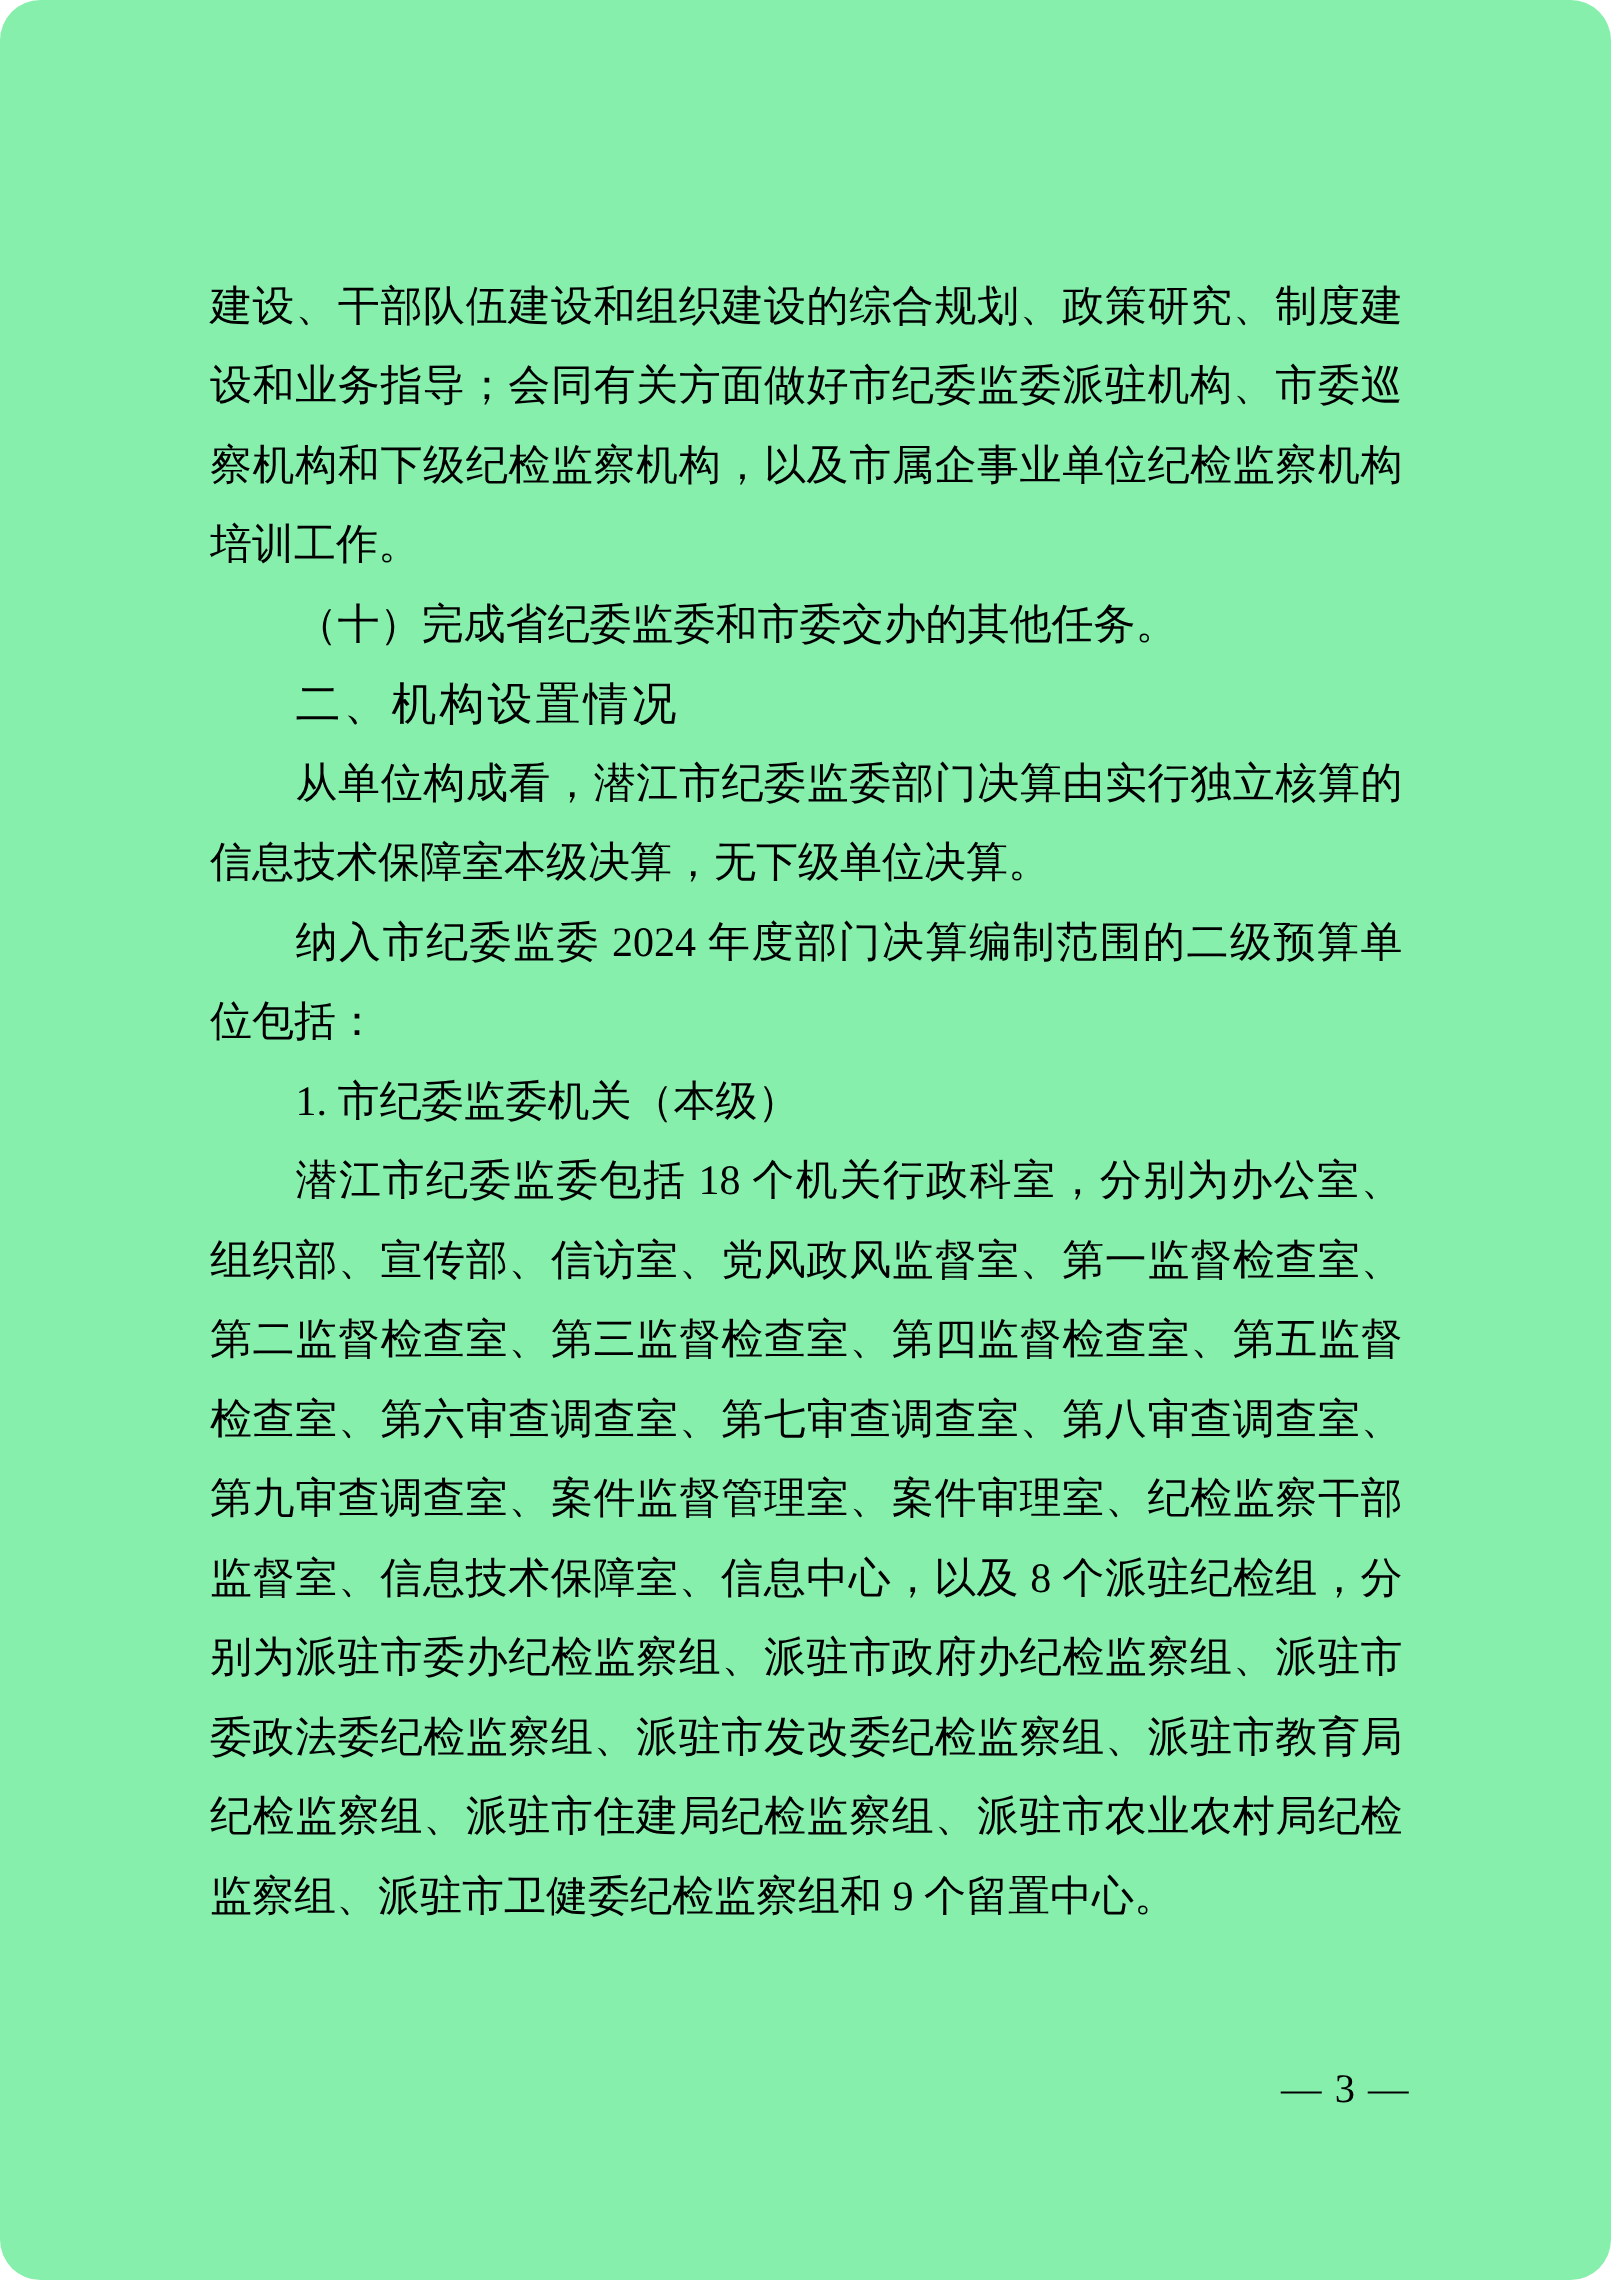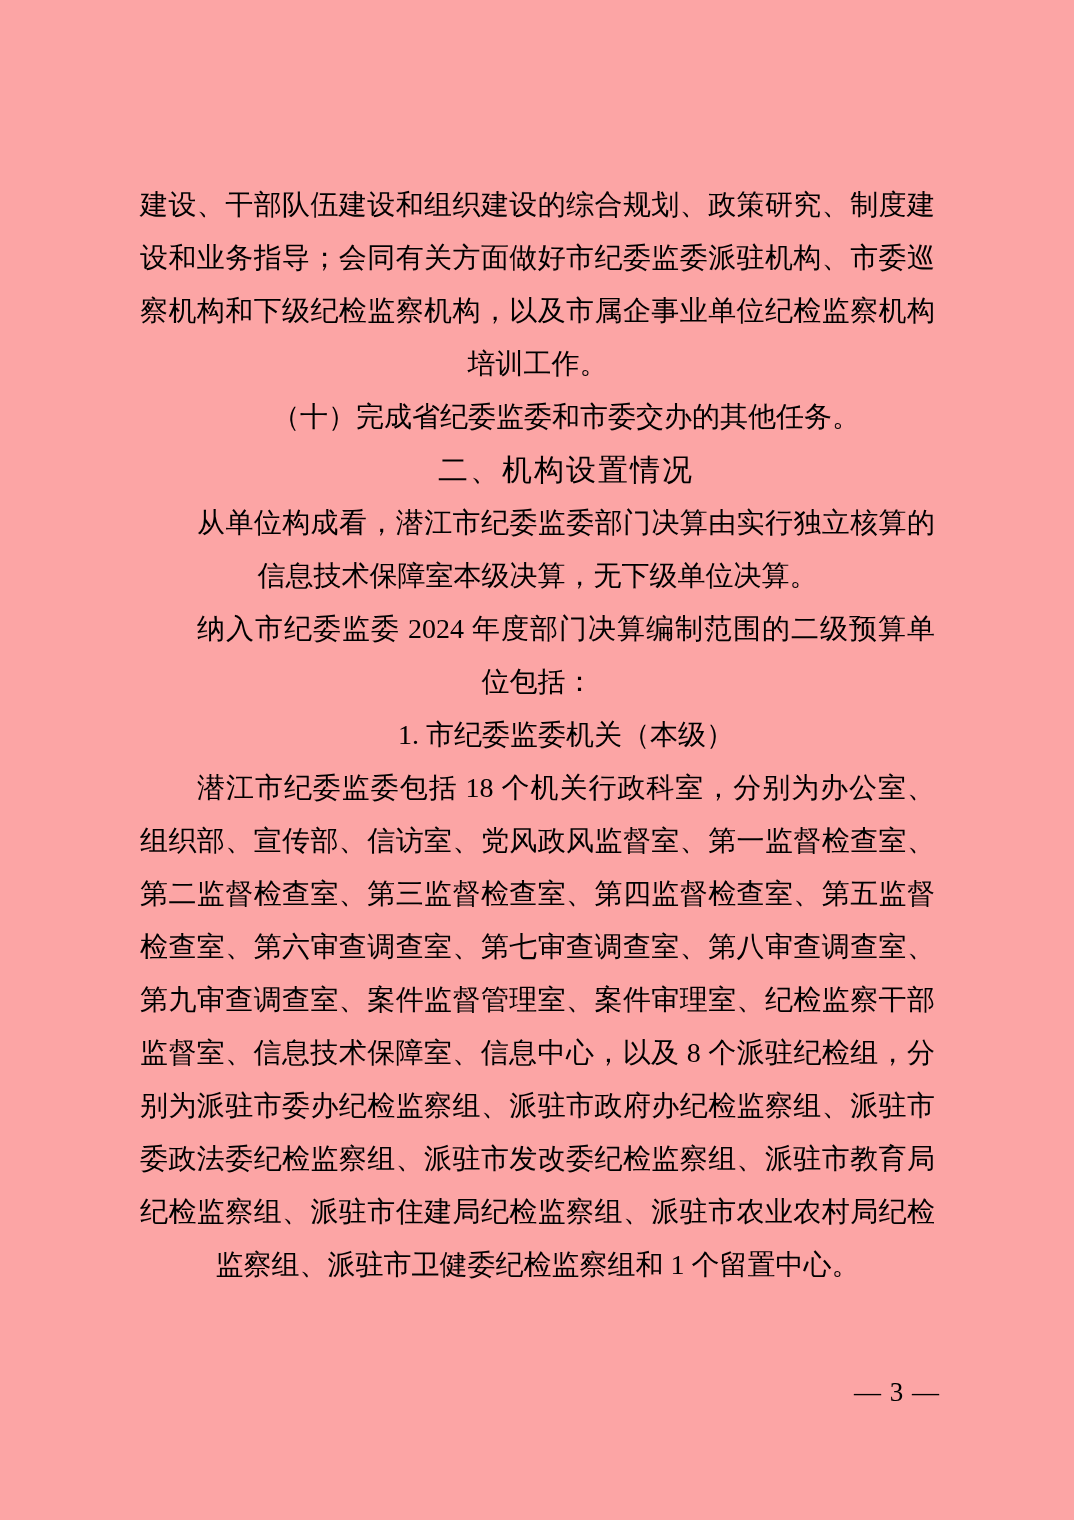--- a/index.html
+++ b/index.html
@@ -4,38 +4,39 @@
 <style>
   html, body {
     margin: 0;
     padding: 0;
     background: #ffffff;
   }
   .page {
     position: relative;
     width: 1074px;
     height: 1520px;
-    background: #fca5a5;
+    background: #86efac;
     overflow: hidden;
     font-family: "Liberation Serif", serif;
     color: #000000;
+    border-radius: 27px;
   }
   .doc {
     position: absolute;
     left: 140px;
     top: 178px;
     width: 795px;
   }
   .line {
     height: 53px;
     line-height: 53px;
     font-size: 28px;
     color: #000000;
     font-family: "Liberation Serif", serif;
-    text-align: center;
+    text-align: left;
   }
   .line.justify {
     text-align: justify;
     text-align-last: justify;
   }
   .line.indent {
     text-indent: 57px;
   }
   .line.heading {
     font-family: "Liberation Sans", sans-serif;
@@ -77,16 +78,16 @@
       <div class="line indent"><span>1. 市</span><span class="u">纪委监委机关</span><span>（本级）</span></div>
       <div class="line indent justify"><span>潜江市纪委监委包括 18 个机关行政科室，分别为办公室、</span></div>
       <div class="line justify"><span>组织部、宣传部、信访室、党风政风监督室、第一监督检查室、</span></div>
       <div class="line justify"><span>第二监督检查室、第三监督检查室、第四监督检查室、第五监督</span></div>
       <div class="line justify"><span>检查室、第六审查调查室、第七审查调查室、第八审查调查室、</span></div>
       <div class="line justify"><span>第九审查调查室、案件监督管理室、案件审理室、纪检监察干部</span></div>
       <div class="line justify"><span>监督室、信息技术保障室、信息中心，以及 8 个派驻纪检组，分</span></div>
       <div class="line justify"><span>别为派驻市委办纪检监察组、派驻市政府办纪检监察组、派驻市</span></div>
       <div class="line justify"><span>委政法委纪检监察组、派驻市发改委纪检监察组、派驻市教育局</span></div>
       <div class="line justify"><span>纪检监察组、派驻市住建局纪检监察组、派驻市农业农村局纪检</span></div>
-      <div class="line"><span>监察组、派驻市卫健委纪检监察组和 1 个留置中心。</span></div>
+      <div class="line"><span>监察组、派驻市卫健委纪检监察组和 9 个留置中心。</span></div>
     </div>
   <div class="page-number">— 3 —</div>
 </div>
 
 </body></html>

